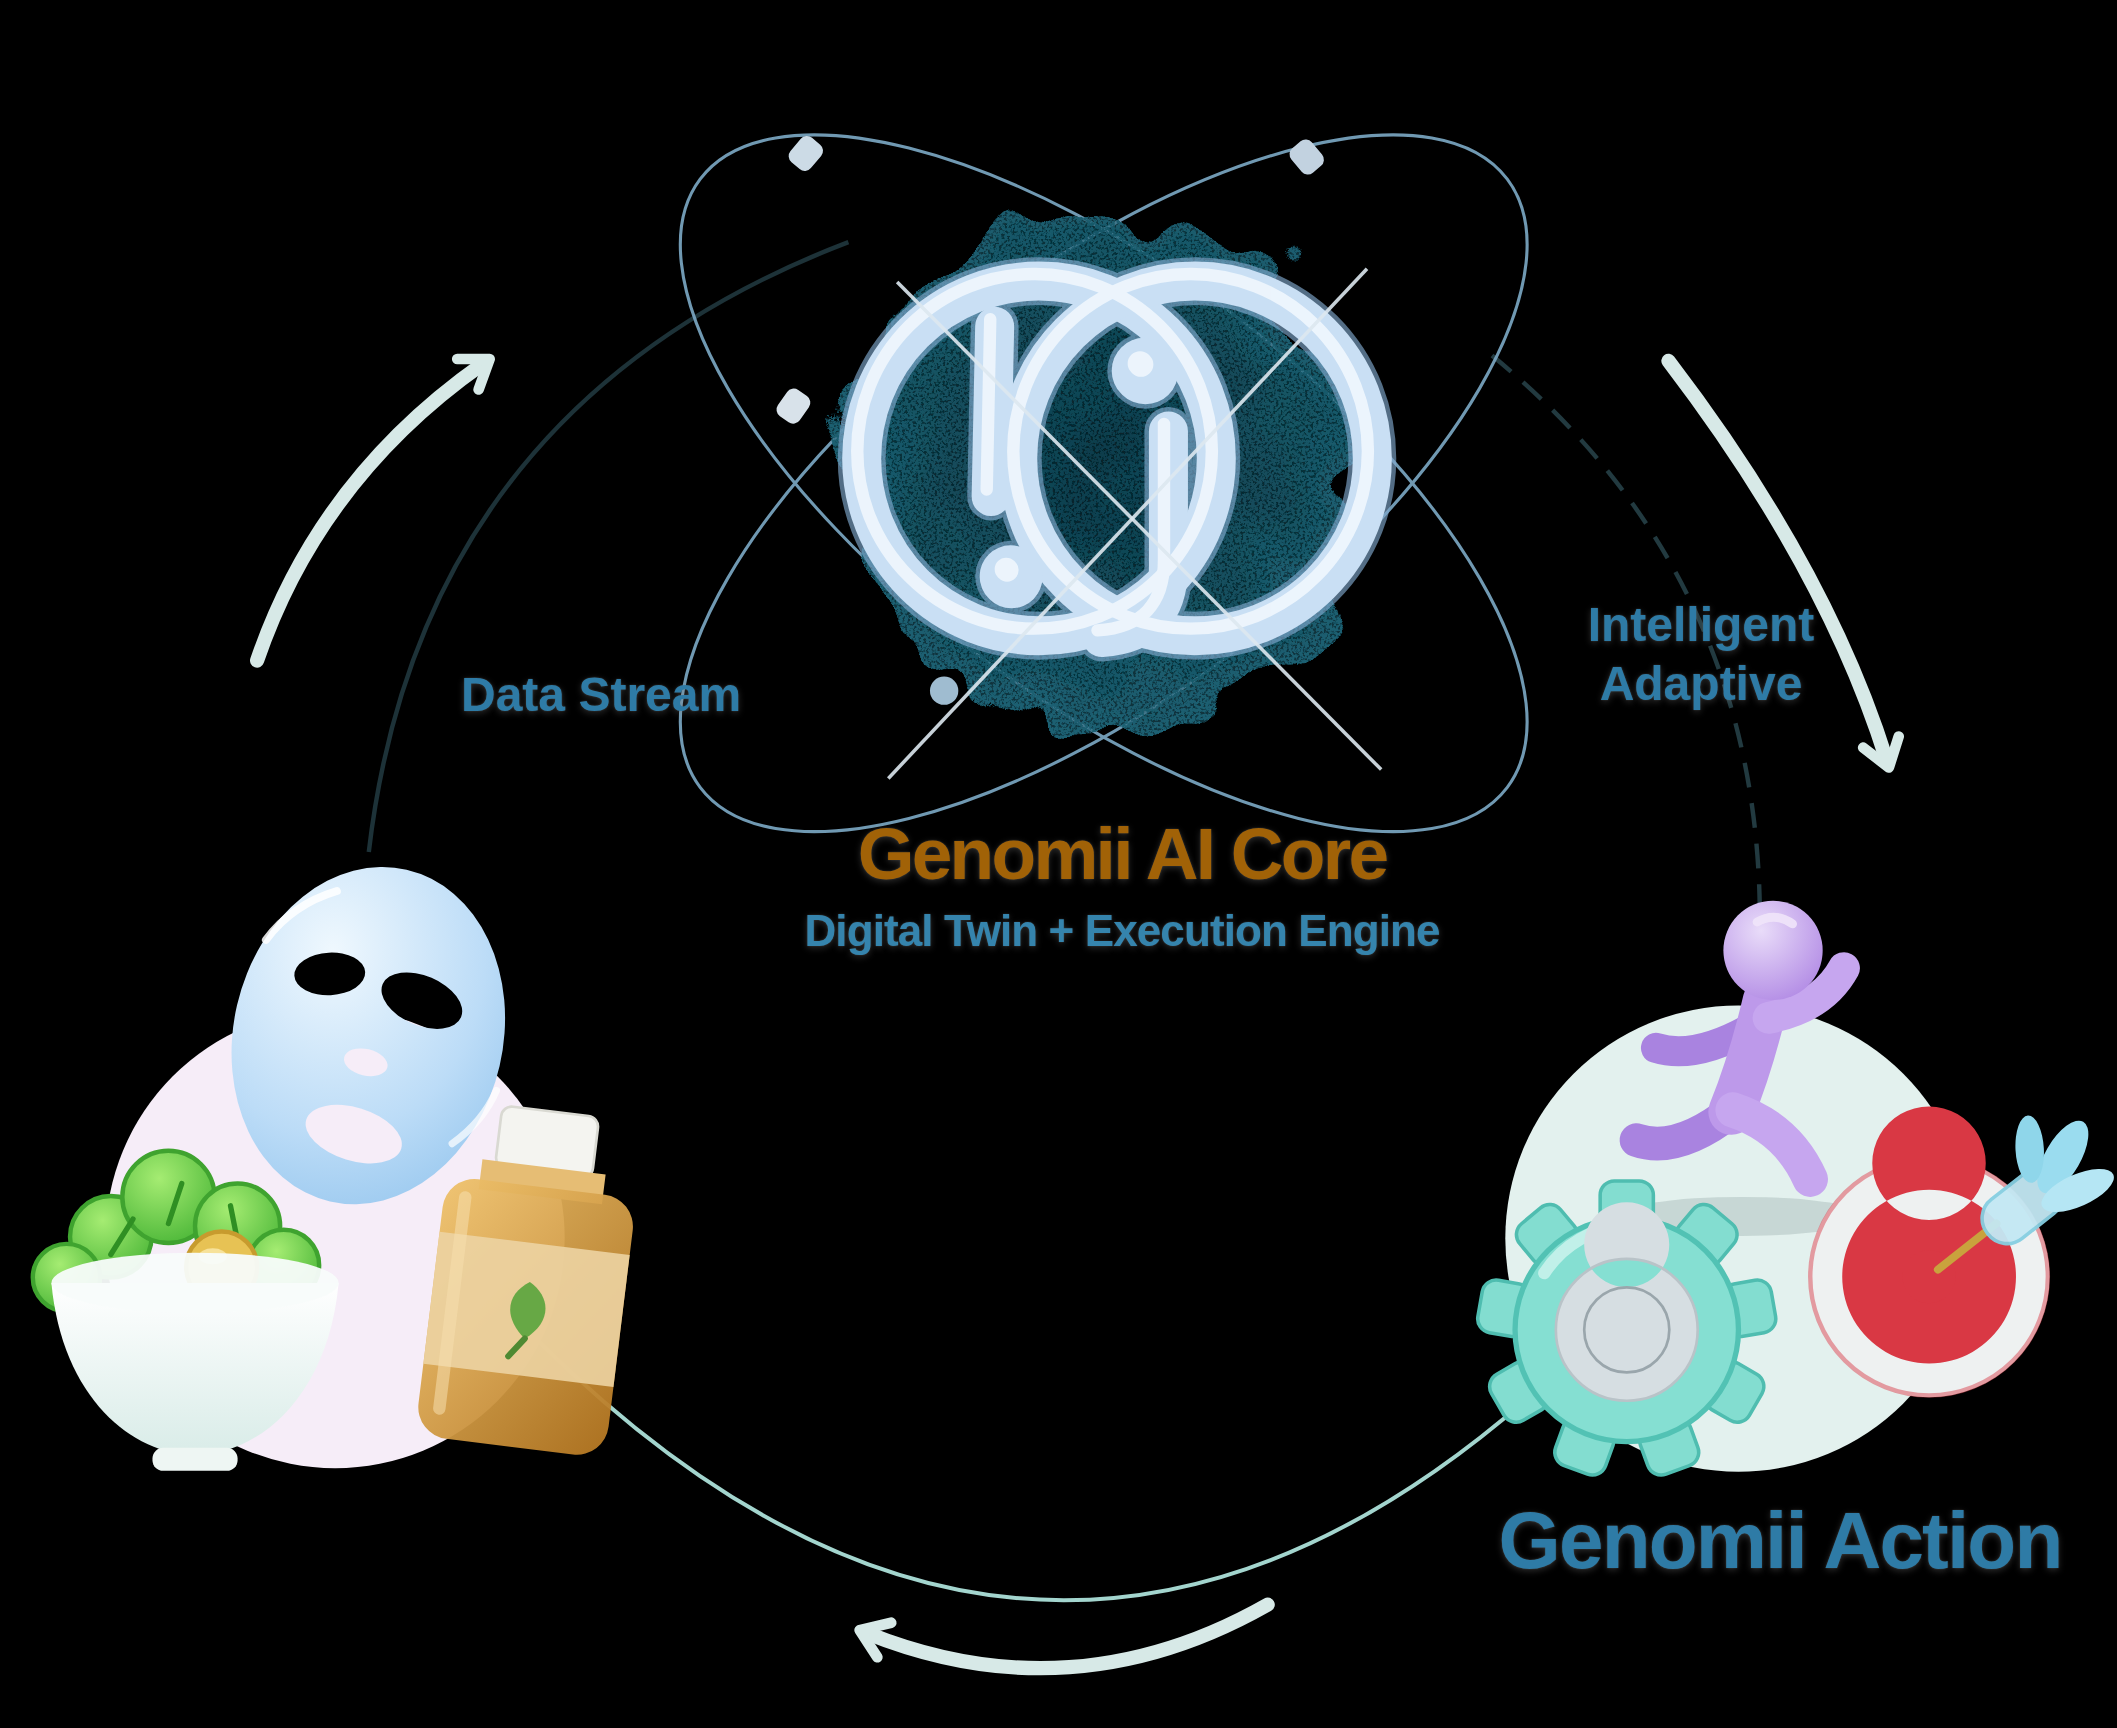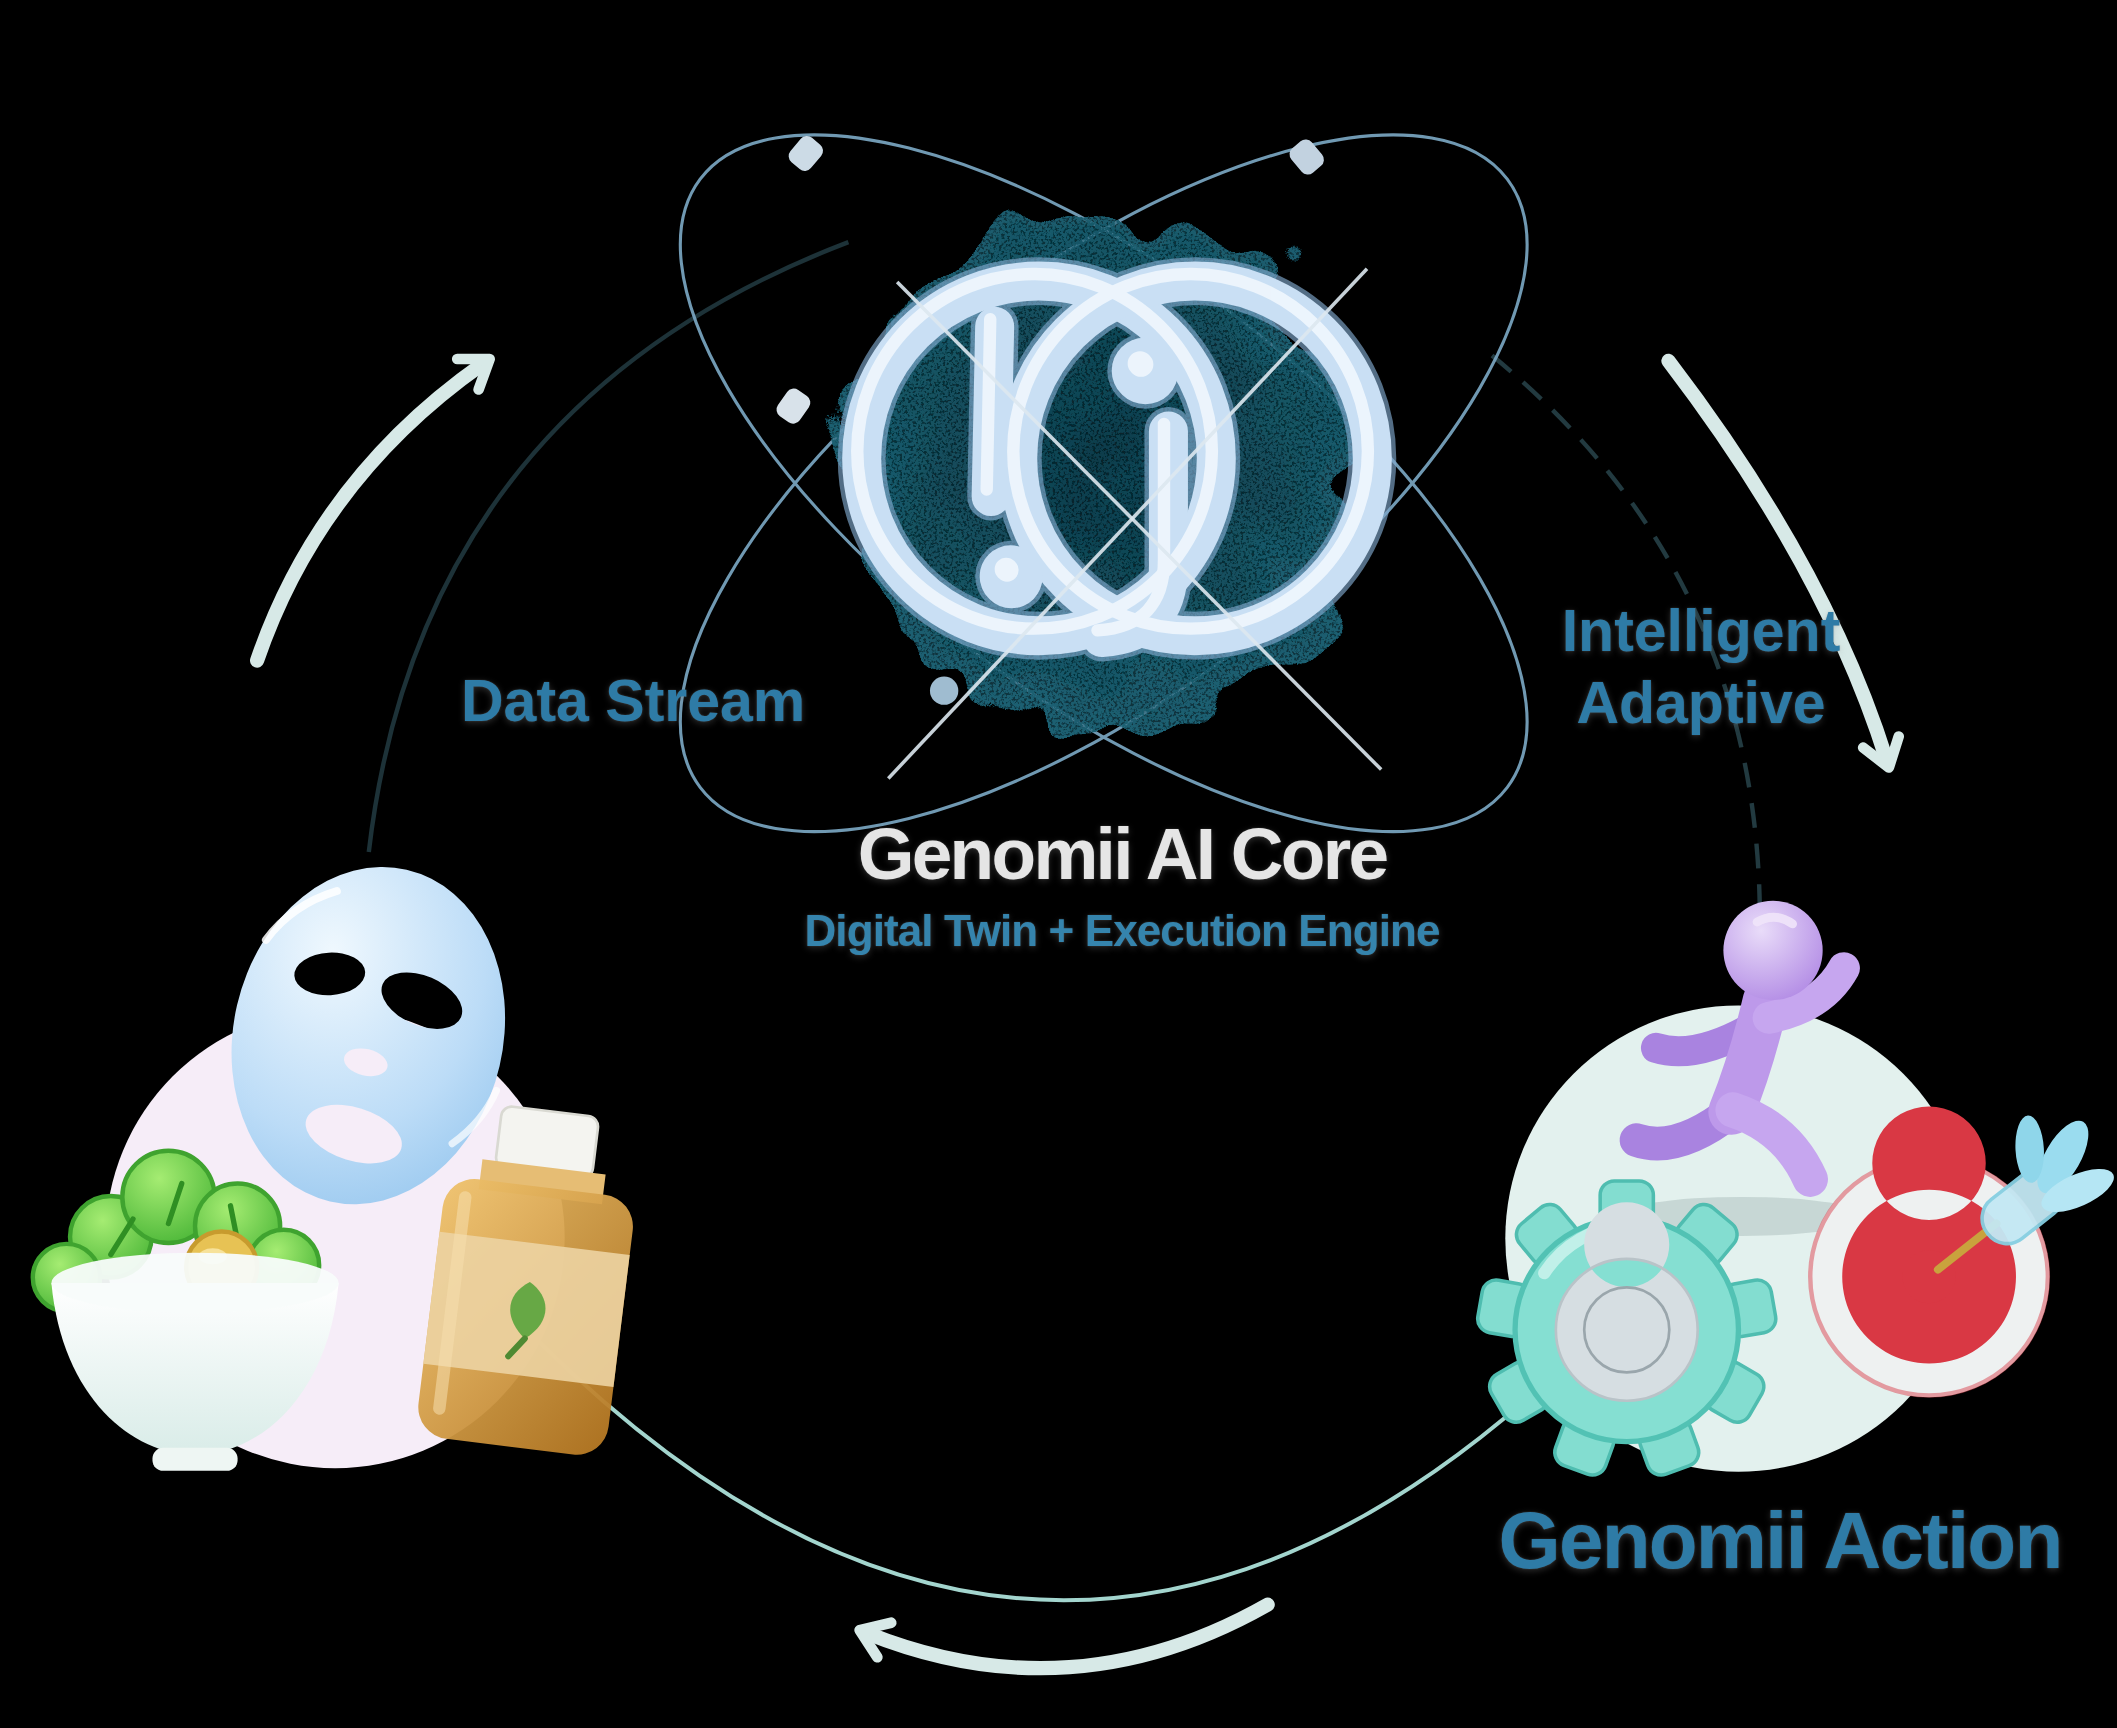--- a/index.html
+++ b/index.html
@@ -1,23 +1,23 @@
 <!DOCTYPE html>
 <html style="font-size:14px"><head>
 <meta charset="utf-8">
 <style>
   html,body{margin:0;padding:0;background:#000;}
   .stage{position:relative;width:2117px;height:1728px;background:#000;overflow:hidden;
          font-family:"Liberation Sans", sans-serif;}
   .scene{position:absolute;left:0;top:0;}
   .lbl{position:absolute;color:#2e7ba6;font-weight:700;white-space:nowrap;
        text-shadow:0 1.8px 7px rgba(150,150,150,.30), 0 0 1.8px rgba(120,120,120,.40);}
-  .core-title{font-size:73px;letter-spacing:-2.7px;color:#e5e5e5;transform:translateX(-50%);}
+  .core-title{font-size:73px;letter-spacing:-2.7px;color:#a16207;transform:translateX(-50%);}
   .core-subtitle{font-size:44px;letter-spacing:-0.9px;font-weight:700;color:#3584ad;transform:translateX(-50%);}
-  .flow-label{font-size:59px;}
+  .flow-label{font-size:48px;}
   .flow-label.centered{transform:translateX(-50%);text-align:center;}
   .flow-label.two-line{line-height:1.22;}
   .node-title{font-size:80px;font-weight:800;letter-spacing:-1.8px;transform:translateX(-50%);}
 </style>
 </head>
 <body>
 
 <div class="stage">
 
 <svg class="scene" width="2117" height="1728" viewBox="0 0 2388 1949">

